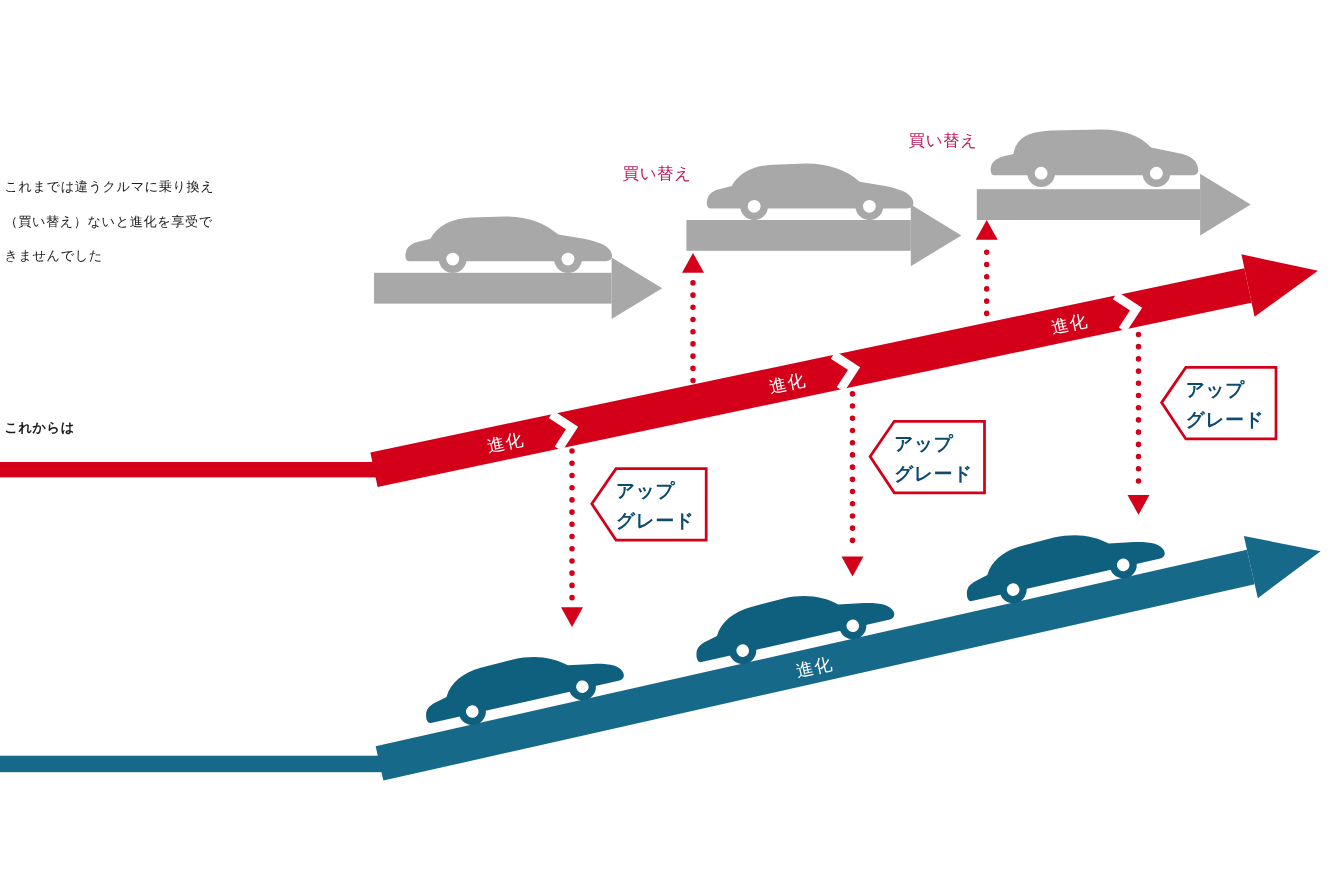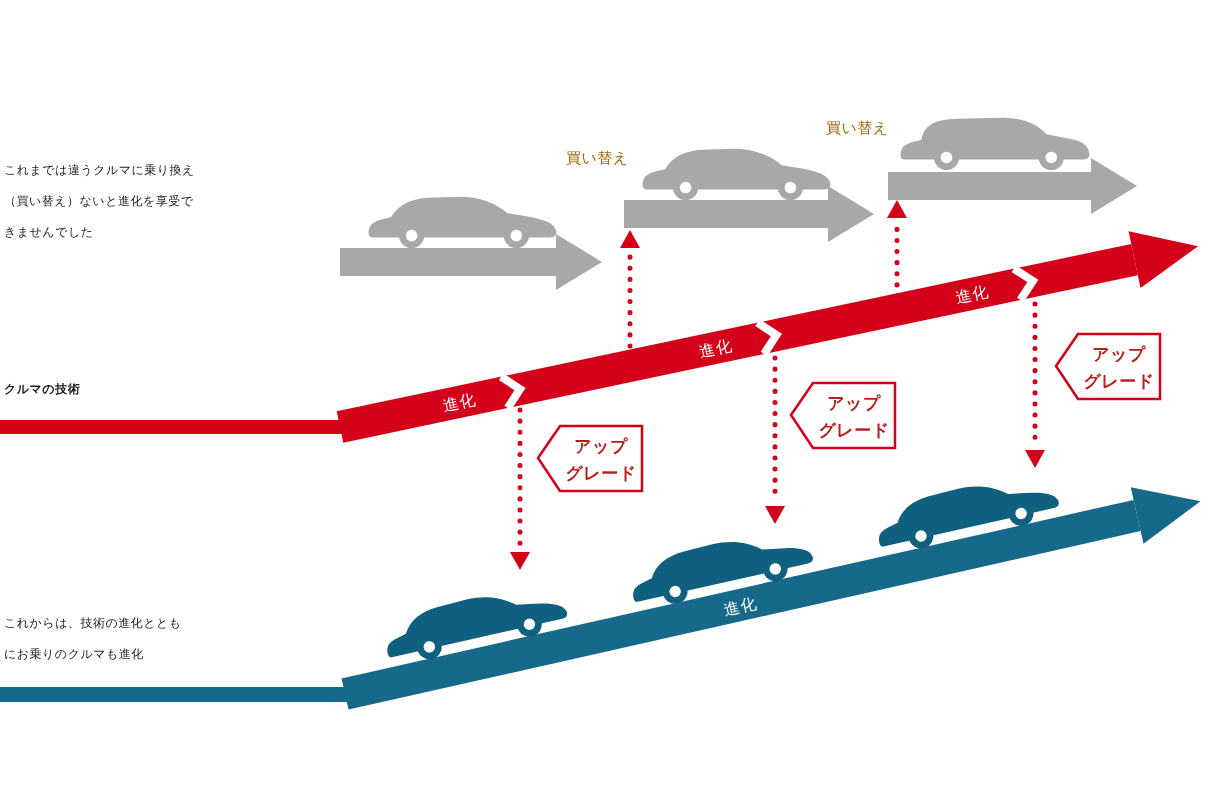--- a/index.html
+++ b/index.html
@@ -6,23 +6,23 @@
   .canvas{
     position:relative;width:1216px;height:810px;background:#ffffff;
     overflow:hidden;font-family:"Liberation Sans", sans-serif;
   }
   .canvas > svg{position:absolute;left:0;top:0;}
   .note{
     position:absolute;color:#1b1b1b;font-size:12px;line-height:31px;
     white-space:pre-line;font-weight:500;letter-spacing:0.5px;
   }
   .bold{font-weight:700;}
-  .kaikae{position:absolute;font-size:15px;color:#a16207;font-weight:500;letter-spacing:0.5px;}
+  .kaikae{position:absolute;font-size:15px;color:#be185d;font-weight:500;letter-spacing:0.5px;}
   .upgrade{
-    position:absolute;width:82px;text-align:center;color:#b91c1c;
+    position:absolute;width:82px;text-align:left;color:#0c4a6e;
     font-size:17px;line-height:1.6;white-space:pre-line;font-weight:700;letter-spacing:0.5px;
   }
   .band-label{fill:#ffffff;font-size:16px;font-weight:500;letter-spacing:1px;
     font-family:"Liberation Sans", sans-serif;}
 </style>
 </head>
 <body>
 
 <div class="canvas">
 
@@ -94,23 +94,21 @@
     </g>
 
     <polygon points="538,458 560,426 642,426 642,491 560,491" fill="#ffffff" stroke="#d4001a" stroke-width="2.5"></polygon>
     <polygon points="791,415 813,383 895,383 895,448 813,448" fill="#ffffff" stroke="#d4001a" stroke-width="2.5"></polygon>
     <polygon points="1056,366 1078,334 1160,334 1160,399 1078,399" fill="#ffffff" stroke="#d4001a" stroke-width="2.5"></polygon>
   </svg>
 
   <div class="note" style="left:4px;top:155px;">これまでは違うクルマに乗り換え
 （買い替え）ないと進化を享受で
 きませんでした</div>
-  <div class="note bold" style="left:4px;top:374px;">クルマの技術</div>
-  <div class="note" style="left:4px;top:608px;">これからは、技術の進化ととも
-にお乗りのクルマも進化</div>
+  <div class="note bold" style="left:4px;top:374px;">これからは</div>
 
   <div class="kaikae" style="left:566px;top:149px;">買い替え</div>
   <div class="kaikae" style="left:826px;top:119px;">買い替え</div>
 
   <div class="upgrade" style="left:560px;top:433px;">アップ
 グレード</div>
   <div class="upgrade" style="left:813px;top:390px;">アップ
 グレード</div>
   <div class="upgrade" style="left:1078px;top:341px;">アップ
 グレード</div>

